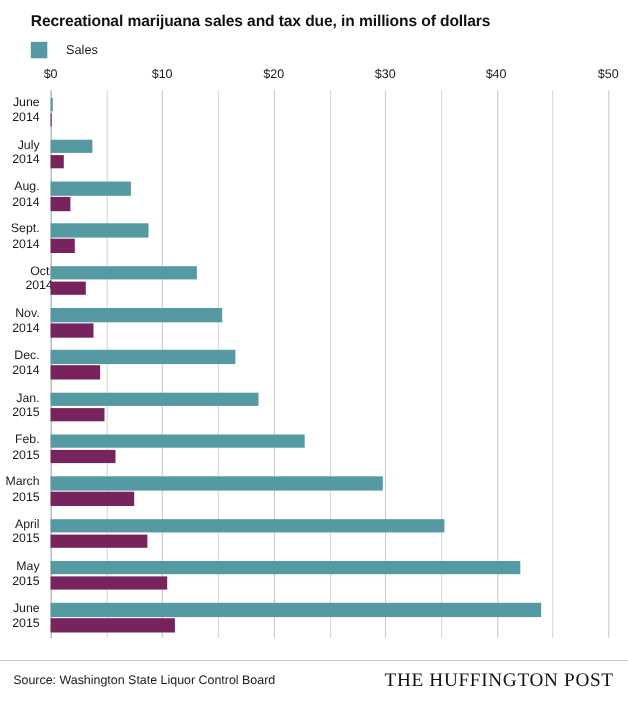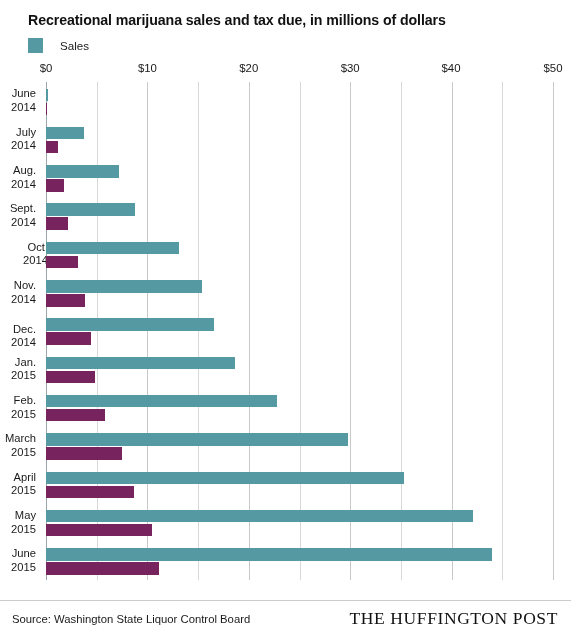--- a/index.html
+++ b/index.html
@@ -253,21 +253,21 @@
         </div>
         <div class="row" style="top: 191.538px; height: 38.3077px;">
           <div class="row-label" style="height: 38.3077px;">
             <span>Nov.</span>
             <span>2014</span>
           </div>
           <div class="bar sales" style="left: 46px; width: 156.156px; background: rgb(85, 154, 163);"></div>
           <div class="bar tax" style="left: 46px; width: 38.532px; background: rgb(119, 36, 94);"></div>
         </div>
         <div class="row" style="top: 229.846px; height: 38.3077px;">
-          <div class="row-label" style="height: 38.3077px; justify-content: flex-end;">
+          <div class="row-label" style="height: 38.3077px;">
             <span>Dec.</span>
             <span>2014</span>
           </div>
           <div class="bar sales" style="left: 46px; width: 168.324px; background: rgb(85, 154, 163);"></div>
           <div class="bar tax" style="left: 46px; width: 44.616px; background: rgb(119, 36, 94);"></div>
         </div>
         <div class="row" style="top: 268.154px; height: 38.3077px; padding-left: 22px;">
           <div class="row-label" style="height: 38.3077px;">
             <span>Jan.</span>
             <span>2015</span>

